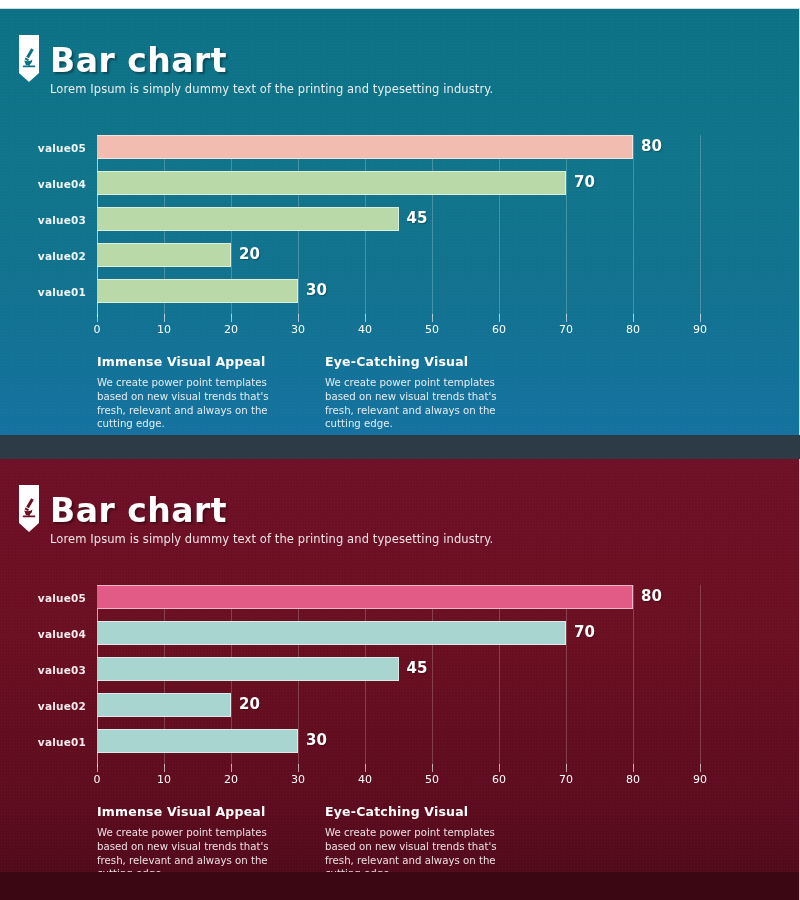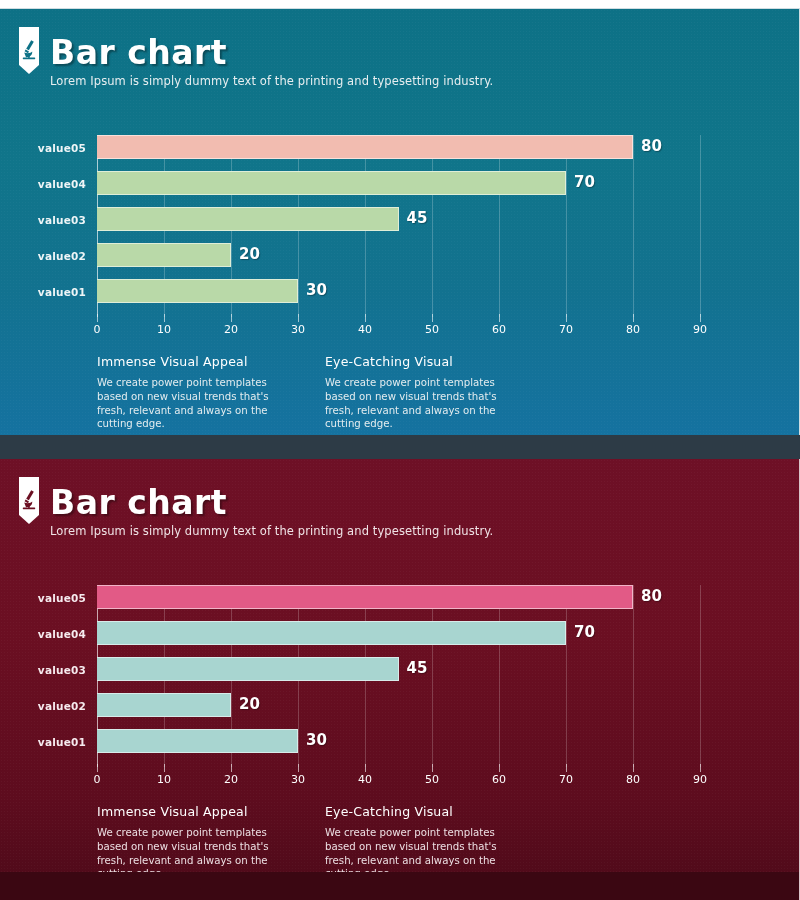--- a/index.html
+++ b/index.html
@@ -66,21 +66,21 @@
     top: 435px;
     width: 800px;
     height: 24px;
     background: #2d3b46;
   }
 
   
   .header {
     position: absolute;
     left: 0;
-    top: 0;
+    top: 8px;
     width: 100%;
     height: 100px;
   }
 
   .badge {
     position: absolute;
     left: 16px;
     top: 18px;
     width: 26px;
     height: 48px;
@@ -231,21 +231,21 @@
     display: flex;
     gap: 32px;
   }
 
   .panel-red .footers { top: 345px; }
 
   .fcol { width: 196px; }
 
   .fcol-title {
     font-size: 12.5px;
-    font-weight: normal;
+    font-weight: bold;
     color: #ffffff;
     margin-bottom: 7px;
     letter-spacing: 0.2px;
   }
 
   .fcol-body {
     font-size: 10.2px;
     line-height: 1.35;
     color: #e3ecef;
   }

